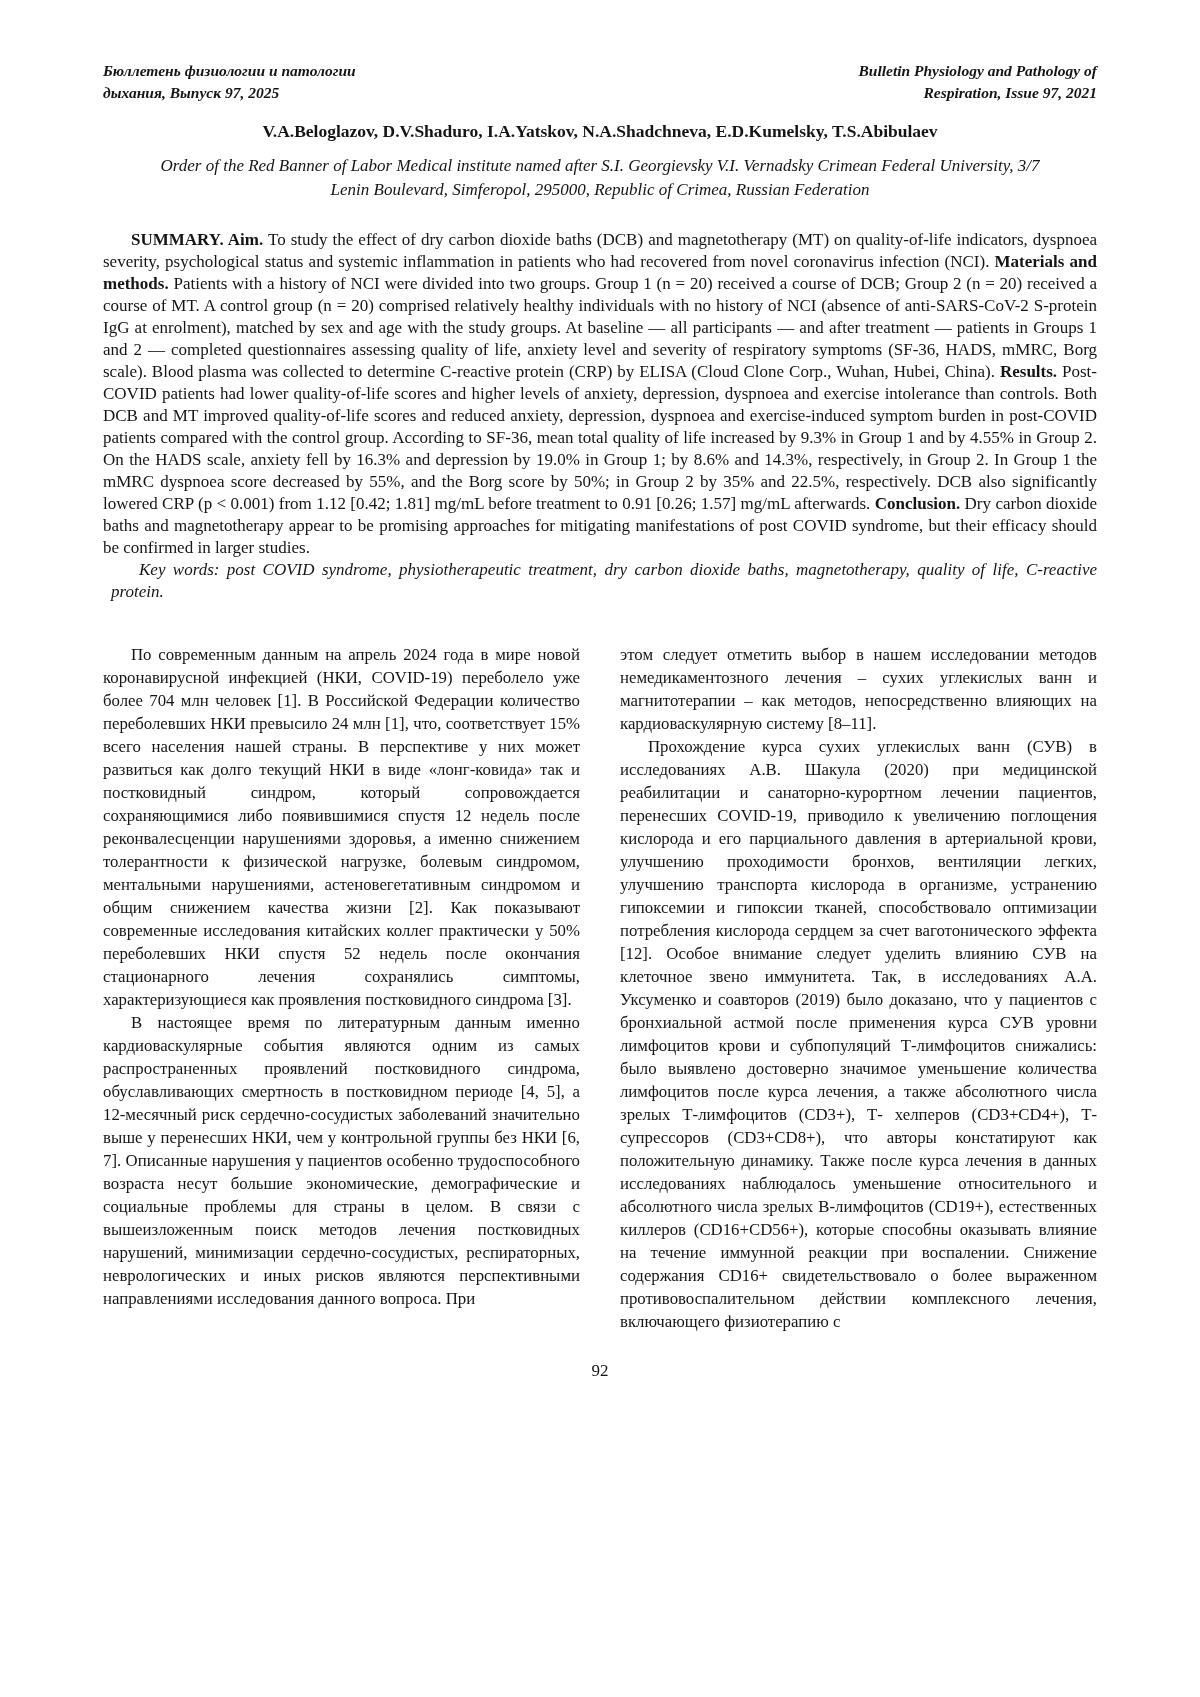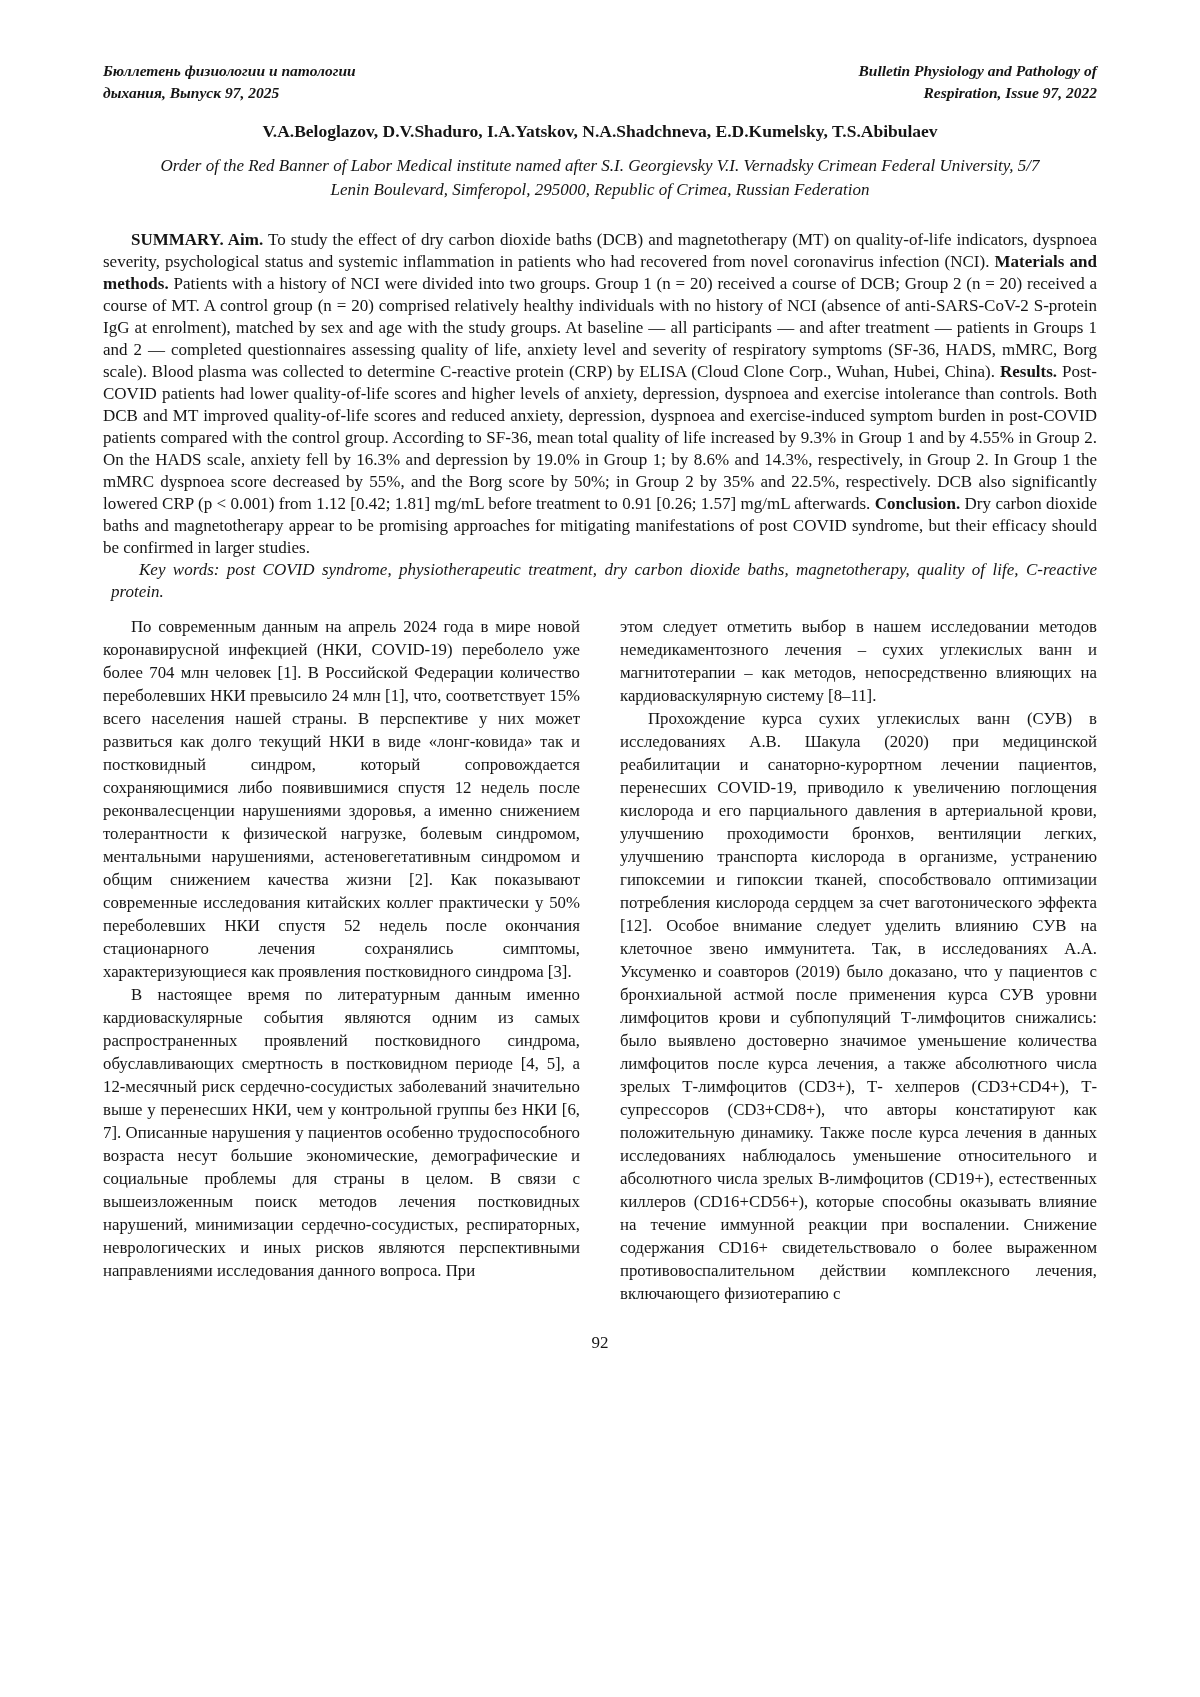--- a/index.html
+++ b/index.html
@@ -54,21 +54,21 @@
     line-height: 22px;
     text-align: justify;
     text-indent: 28px;
     font-style: italic;
     margin-left: 8px;
   }
 
   .columns {
     display: flex;
     gap: 40px;
-    margin-top: 12px;
+    margin-top: 40px;
     font-size: 16.8px;
     line-height: 23px;
   }
   .col { flex: 1; text-align: justify; }
   .col p { text-indent: 28px; }
   .col p.no-indent { text-indent: 0; }
 
   .page-number {
     margin-top: 28px;
     text-align: center;
@@ -80,27 +80,27 @@
 
 <div class="page">
 
   <div class="journal-header">
     <div class="jh-left">
       <div>Бюллетень физиологии и патологии</div>
       <div>дыхания, Выпуск 97, 2025</div>
     </div>
     <div class="jh-right">
       <div>Bulletin Physiology and Pathology of</div>
-      <div>Respiration, Issue 97, 2022</div>
+      <div>Respiration, Issue 97, 2021</div>
     </div>
   </div>
 
   <div class="authors">V.A.Beloglazov, D.V.Shaduro, I.A.Yatskov, N.A.Shadchneva, E.D.Kumelsky, T.S.Abibulaev</div>
 
-  <div class="affiliation">Order of the Red Banner of Labor Medical institute named after S.I. Georgievsky V.I. Vernadsky Crimean Federal University, 5/7 Lenin Boulevard, Simferopol, 295000, Republic of Crimea, Russian Federation</div>
+  <div class="affiliation">Order of the Red Banner of Labor Medical institute named after S.I. Georgievsky V.I. Vernadsky Crimean Federal University, 3/7 Lenin Boulevard, Simferopol, 295000, Republic of Crimea, Russian Federation</div>
 
   <p class="abstract"><span class="b">SUMMARY. Aim.</span><span> To study the effect of dry carbon dioxide baths (DCB) and magnetotherapy (MT) on quality-of-life indicators, dyspnoea severity, psychological status and systemic inflammation in patients who had recovered from novel coronavirus infection (NCI). </span><span class="b">Materials and methods.</span><span> Patients with a history of NCI were divided into two groups. Group 1 (n = 20) received a course of DCB; Group 2 (n = 20) received a course of MT. A control group (n = 20) comprised relatively healthy individuals with no history of NCI (absence of anti-SARS-CoV-2 S-protein IgG at enrolment), matched by sex and age with the study groups. At baseline — all participants — and after treatment — patients in Groups 1 and 2 — completed questionnaires assessing quality of life, anxiety level and severity of respiratory symptoms (SF-36, HADS, mMRC, Borg scale). Blood plasma was collected to determine C-reactive protein (CRP) by ELISA (Cloud Clone Corp., Wuhan, Hubei, China). </span><span class="b">Results.</span><span> Post-COVID patients had lower quality-of-life scores and higher levels of anxiety, depression, dyspnoea and exercise intolerance than controls. Both DCB and MT improved quality-of-life scores and reduced anxiety, depression, dyspnoea and exercise-induced symptom burden in post-COVID patients compared with the control group. According to SF-36, mean total quality of life increased by 9.3% in Group 1 and by 4.55% in Group 2. On the HADS scale, anxiety fell by 16.3% and depression by 19.0% in Group 1; by 8.6% and 14.3%, respectively, in Group 2. In Group 1 the mMRC dyspnoea score decreased by 55%, and the Borg score by 50%; in Group 2 by 35% and 22.5%, respectively. DCB also significantly lowered CRP (p &lt; 0.001) from 1.12 [0.42; 1.81] mg/mL before treatment to 0.91 [0.26; 1.57] mg/mL afterwards. </span><span class="b">Conclusion.</span><span> Dry carbon dioxide baths and magnetotherapy appear to be promising approaches for mitigating manifestations of post COVID syndrome, but their efficacy should be confirmed in larger studies.</span></p>
 
   <p class="keywords">Key words: post COVID syndrome, physiotherapeutic treatment, dry carbon dioxide baths, magnetotherapy, quality of life, C-reactive protein.</p>
 
   <div class="columns">
     <div class="col">
       <p>По современным данным на апрель 2024 года в мире новой коронавирусной инфекцией (НКИ, COVID-19) переболело уже более 704 млн человек [1]. В Российской Федерации количество переболевших НКИ превысило 24 млн [1], что, соответствует 15% всего населения нашей страны. В перспективе у них может развиться как долго текущий НКИ в виде «лонг-ковида» так и постковидный синдром, который сопровождается сохраняющимися либо появившимися спустя 12 недель после реконвалесценции нарушениями здоровья, а именно снижением толерантности к физической нагрузке, болевым синдромом, ментальными нарушениями, астеновегетативным синдромом и общим снижением качества жизни [2]. Как показывают современные исследования китайских коллег практически у 50% переболевших НКИ спустя 52 недель после окончания стационарного лечения сохранялись симптомы, характеризующиеся как проявления постковидного синдрома [3].</p>
       <p>В настоящее время по литературным данным именно кардиоваскулярные события являются одним из самых распространенных проявлений постковидного синдрома, обуславливающих смертность в постковидном периоде [4, 5], а 12-месячный риск сердечно-сосудистых заболеваний значительно выше у перенесших НКИ, чем у контрольной группы без НКИ [6, 7]. Описанные нарушения у пациентов особенно трудоспособного возраста несут большие экономические, демографические и социальные проблемы для страны в целом. В связи с вышеизложенным поиск методов лечения постковидных нарушений, минимизации сердечно-сосудистых, респираторных, неврологических и иных рисков являются перспективными направлениями исследования данного вопроса. При</p>
     </div>

